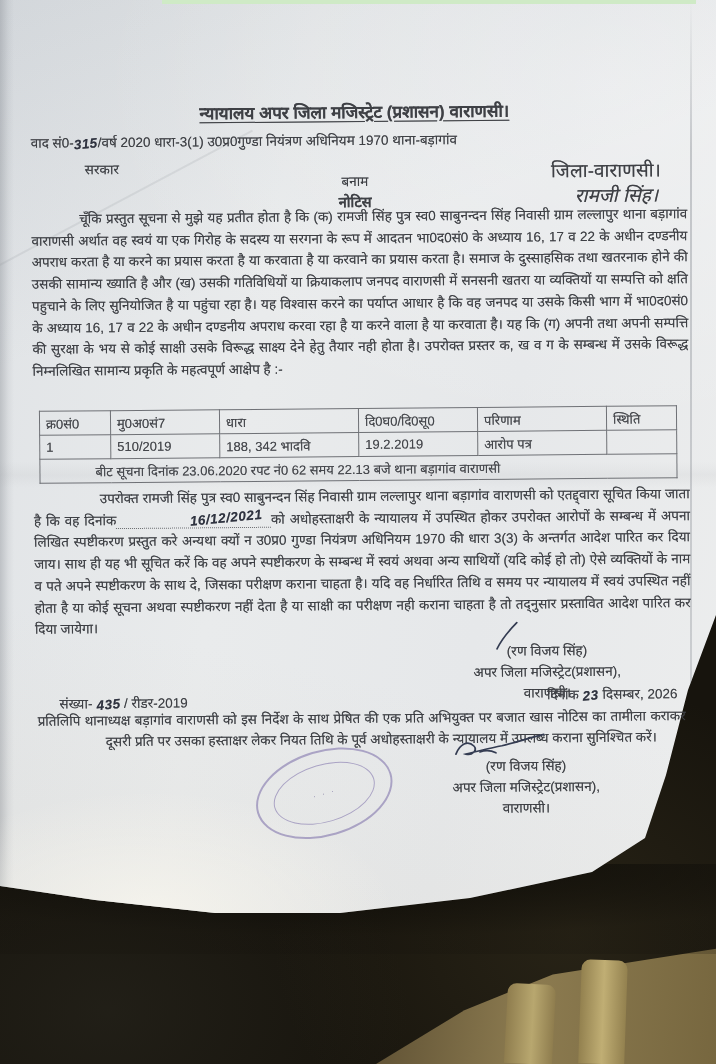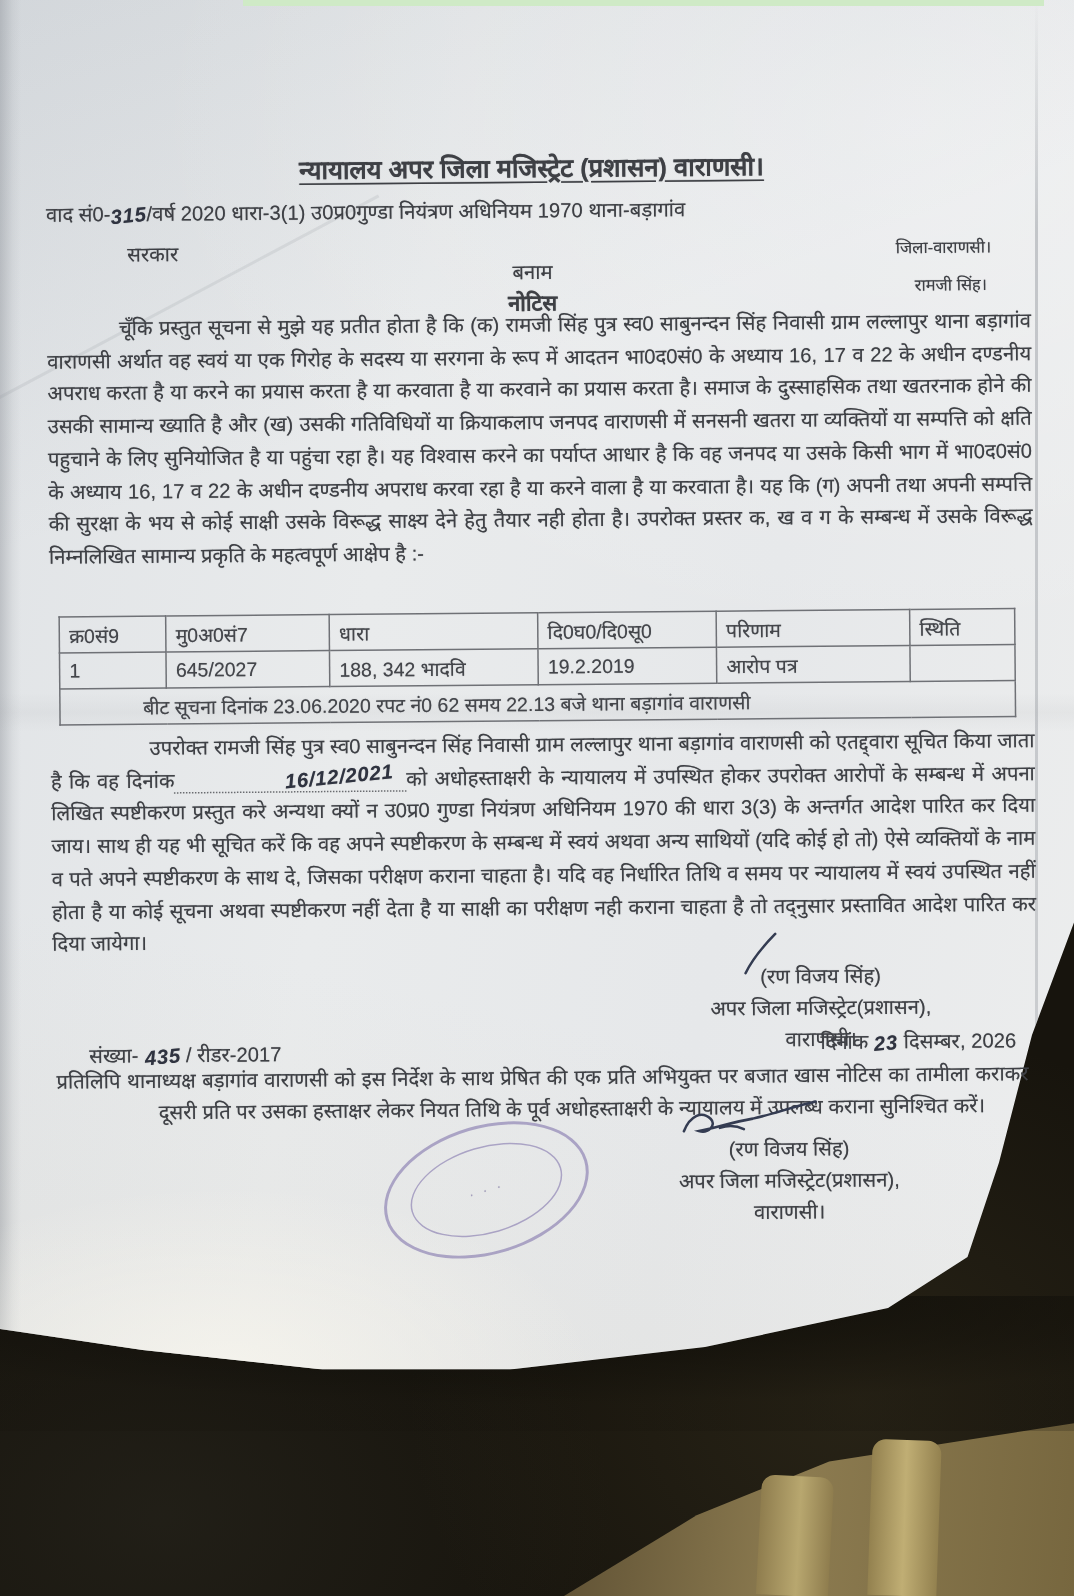--- a/index.html
+++ b/index.html
@@ -40,24 +40,24 @@
       background:linear-gradient(180deg,transparent,rgba(150,152,156,.18),transparent);}
   .green-strip{position:absolute;left:162px;top:0;width:534px;height:4px;background:#cfeac6;}
 
   
   .content{position:absolute;inset:0;transform:rotate(-0.5deg);color:#3e4045;
       text-shadow:0 0 .5px rgba(62,64,69,.55);}
   .abs{position:absolute;}
   .court-header{top:100px;left:0;width:100%;text-align:center;font-size:17px;font-weight:bold;}
   .court-header span{text-decoration:underline;text-underline-offset:3px;}
   .case-line{top:131px;left:34px;width:650px;font-size:13.5px;}
-  .district-line{top:159px;right:52px;font-size:11px;}
+  .district-line{top:159px;right:52px;font-size:19px;}
   .party-left{top:158px;left:88px;font-size:13.5px;}
   .party-vs{top:172px;left:0;width:100%;text-align:center;font-size:13.5px;}
-  .party-right{top:184px;right:55px;font-size:11px;}
+  .party-right{top:184px;right:55px;font-size:19px;font-style:italic;}
   .notice-title{top:191px;left:0;width:100%;text-align:center;font-size:14.5px;font-weight:bold;}
   .notice-title span{text-underline-offset:2px;}
   .para{font-size:13.5px;line-height:21.7px;text-align:justify;}
   .para-1{top:206px;left:34px;width:656px;text-indent:48px;}
   .para-2{top:486px;left:34px;width:656px;text-indent:66px;}
 
   .charges-table{top:408px;left:40px;width:638px;border-collapse:collapse;font-size:13px;color:#44464b;}
   .charges-table td{border:1px solid #6f7176;padding:1px 6px;height:21px;}
   .charges-table .tfoot td{border-top:1px solid #6f7176;text-align:left;padding-left:55px;}
 
@@ -117,30 +117,30 @@
 
     <div class="abs notice-title">
       <span>नोटिस</span>
     </div>
 
     <div class="abs para para-1">चूँकि प्रस्तुत सूचना से मुझे यह प्रतीत होता है कि (क) रामजी सिंह पुत्र स्व0 साबुनन्दन सिंह निवासी ग्राम लल्लापुर थाना बड़ागांव वाराणसी अर्थात वह स्वयं या एक गिरोह के सदस्य या सरगना के रूप में आदतन भा0द0सं0 के अध्याय 16, 17 व 22 के अधीन दण्डनीय अपराध करता है या करने का प्रयास करता है या करवाता है या करवाने का प्रयास करता है। समाज के दुस्साहसिक तथा खतरनाक होने की उसकी सामान्य ख्याति है और (ख) उसकी गतिविधियों या क्रियाकलाप जनपद वाराणसी में सनसनी खतरा या व्यक्तियों या सम्पत्ति को क्षति पहुचाने के लिए सुनियोजित है या पहुंचा रहा है। यह विश्वास करने का पर्याप्त आधार है कि वह जनपद या उसके किसी भाग में भा0द0सं0 के अध्याय 16, 17 व 22 के अधीन दण्डनीय अपराध करवा रहा है या करने वाला है या करवाता है। यह कि (ग) अपनी तथा अपनी सम्पत्ति की सुरक्षा के भय से कोई साक्षी उसके विरूद्ध साक्ष्य देने हेतु तैयार नही होता है। उपरोक्त प्रस्तर क, ख व ग के सम्बन्ध में उसके विरूद्ध निम्नलिखित सामान्य प्रकृति के महत्वपूर्ण आक्षेप है :-</div>
 
     <table class="abs charges-table">
       <tbody>
         <tr>
-          <td style="width:58px">क्र0सं9</td>
+          <td style="width:58px">क्र0सं0</td>
           <td style="width:96px">मु0अ0सं7</td>
           <td style="width:126px">धारा</td>
           <td style="width:106px">दि0घ0/दि0सू0</td>
           <td style="width:116px">परिणाम</td>
           <td>स्थिति</td>
         </tr>
         <tr>
           <td>1</td>
-          <td>645/2027</td>
+          <td>510/2019</td>
           <td>188, 342 भादवि</td>
           <td>19.2.2019</td>
           <td>आरोप पत्र</td>
           <td></td>
         </tr>
         <tr class="tfoot">
           <td colspan="6">बीट सूचना दिनांक 23.06.2020 रपट नं0 62 समय 22.13 बजे   थाना बड़ागांव वाराणसी</td>
         </tr>
       </tbody>
     </table>
@@ -157,21 +157,21 @@
       <div>(रण विजय सिंह)</div>
       <div>अपर जिला मजिस्ट्रेट(प्रशासन),</div>
       <div>वाराणसी।</div>
     </div>
 
     <div class="abs date-line">
       <span>दिनांक</span>&nbsp;<span class="hand">23</span>&nbsp;<span>दिसम्बर, 2026</span>
     </div>
 
     <div class="abs ref-line">
-      <span>संख्या-</span>&nbsp;<span class="hand">435</span>&nbsp;<span>/ रीडर-2017</span>
+      <span>संख्या-</span>&nbsp;<span class="hand">435</span>&nbsp;<span>/ रीडर-2019</span>
     </div>
 
     <div class="abs copy-para">प्रतिलिपि थानाध्यक्ष बड़ागांव वाराणसी को इस निर्देश के साथ प्रेषित की एक प्रति अभियुक्त पर बजात खास नोटिस का तामीला कराकर दूसरी प्रति पर उसका हस्ताक्षर लेकर नियत तिथि के पूर्व अधोहस्ताक्षरी के न्यायालय में उपलब्ध कराना सुनिश्चित करें।</div>
 
     <svg class="abs" style="top:733px;left:448px" width="100" height="30">
       <path class="pen" d="M6,22 C10,12 18,8 24,14 C28,18 22,24 16,22 C26,20 40,16 52,14 C66,11 80,6 94,3"></path>
       <path class="pen" d="M30,20 C36,18 42,19 46,21"></path>
     </svg>
 
     <div class="abs sign-block sign-2">

